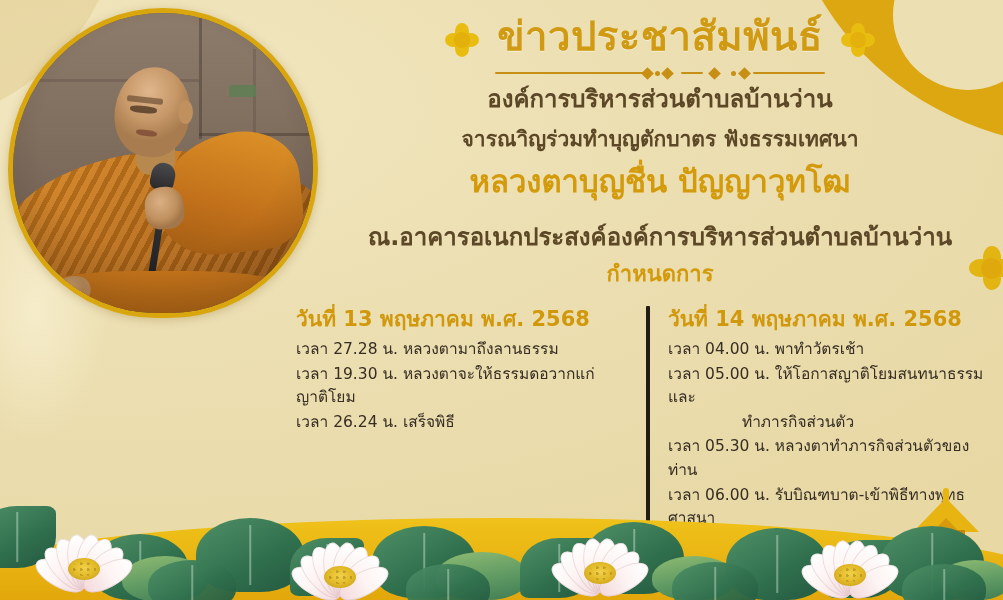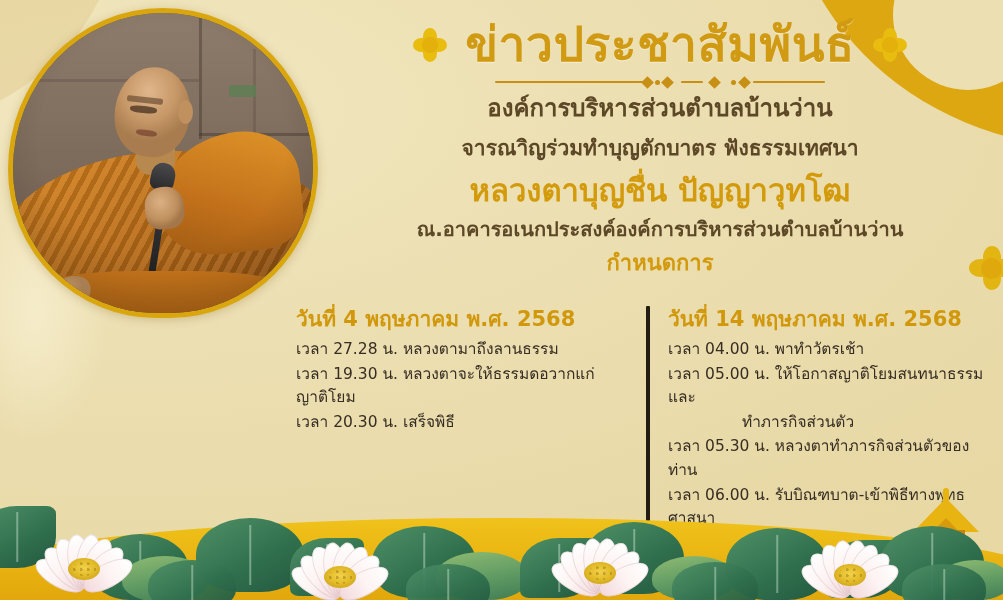--- a/index.html
+++ b/index.html
@@ -132,23 +132,24 @@
   .quatrefoil i{
     position:absolute;background:#e9bc10;border-radius:50%;
   }
   .quatrefoil i:nth-child(1){left:10px;top:0;width:14px;height:17px;border-radius:50% 50% 40% 40%;}
   .quatrefoil i:nth-child(2){left:10px;top:17px;width:14px;height:17px;border-radius:40% 40% 50% 50%;}
   .quatrefoil i:nth-child(3){left:0;top:10px;width:17px;height:14px;border-radius:50% 40% 40% 50%;}
   .quatrefoil i:nth-child(4){left:17px;top:10px;width:17px;height:14px;border-radius:40% 50% 50% 40%;}
   .quatrefoil i:nth-child(5){left:9px;top:9px;width:16px;height:16px;background:#e4b00c;border-radius:50%;}
 
   .main-title{
-    font-size:48px;font-weight:bold;color:#d09a12;
+    font-size:40px;font-weight:bold;color:#d09a12;
     letter-spacing:.5px;line-height:1.12;white-space:nowrap;
     text-shadow:0 1px 0 rgba(255,255,255,.45);
+    font-family:Liberation Mono, monospace;
   }
   .flourish{
     margin:3px auto 4px;width:330px;height:14px;position:relative;
   }
   .flourish .bar{
     position:absolute;top:6px;height:2px;background:#c78f13;border-radius:2px;
   }
   .flourish .bar.l{left:0;width:150px;}
   .flourish .bar.m{left:186px;width:22px;}
   .flourish .bar.r{left:258px;width:72px;}
@@ -167,21 +168,21 @@
   .org-line{
     font-size:24px;font-weight:bold;color:#5c4726;margin-top:2px;line-height:1.3;
   }
   .invite-line{
     font-size:21px;font-weight:bold;color:#5c4726;margin-top:11px;line-height:1.3;
   }
   .monk-name{
     font-size:31px;font-weight:bold;color:#d39b0c;margin-top:9px;line-height:1.25;
   }
   .venue-line{
-    font-size:20px;font-weight:bold;color:#5c4726;margin-top:6px;line-height:1.3;
+    font-size:24px;font-weight:bold;color:#5c4726;margin-top:21px;line-height:1.3;
   }
   .agenda-word{
     font-size:22px;font-weight:bold;color:#d39b0c;margin-top:7px;line-height:1.25;
   }
 
   
   .edge-quat{
     position:absolute;right:-12px;top:246px;width:46px;height:46px;
   }
   .edge-quat i{position:absolute;background:#e3b513;border-radius:50%;}
@@ -351,24 +352,24 @@
     <i></i>
       <i></i>
       <i></i>
       <i></i>
       <i></i>
   </span>
 
   <div class="schedule">
 
     <div class="col col-left">
-      <div class="day-head">วันที่ 4 พฤษภาคม พ.ศ. 2568</div>
+      <div class="day-head">วันที่ 13 พฤษภาคม พ.ศ. 2568</div>
       <div class="sched-item">เวลา 27.28 น. หลวงตามาถึงลานธรรม</div>
       <div class="sched-item">เวลา 19.30 น. หลวงตาจะให้ธรรมดอวากแก่ญาติโยม</div>
-      <div class="sched-item">เวลา 20.30 น. เสร็จพิธี</div>
+      <div class="sched-item">เวลา 26.24 น. เสร็จพิธี</div>
     </div>
 
     <div class="divider-v"></div>
 
     <div class="col col-right">
       <div class="day-head">วันที่ 14 พฤษภาคม พ.ศ. 2568</div>
       <div class="sched-item">เวลา 04.00 น. พาทำวัตรเช้า</div>
       <div class="sched-item">เวลา 05.00 น. ให้โอกาสญาติโยมสนทนาธรรมและ</div>
       <div class="sched-item indent-cont">ทำภารกิจส่วนตัว</div>
       <div class="sched-item">เวลา 05.30 น. หลวงตาทำภารกิจส่วนตัวของท่าน</div>

